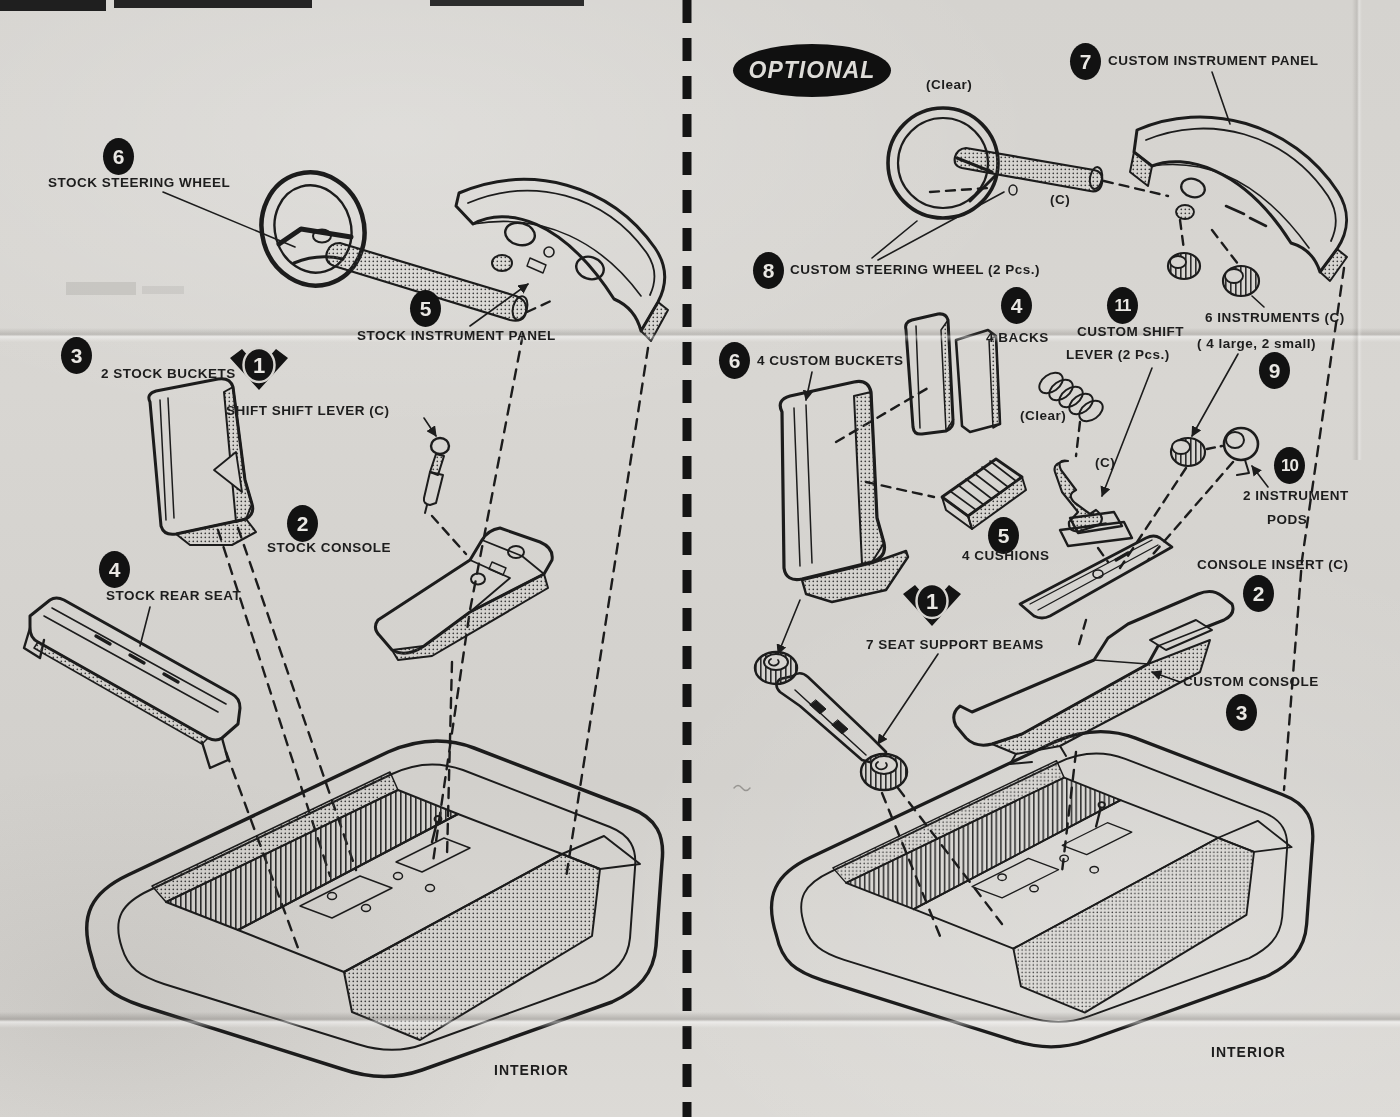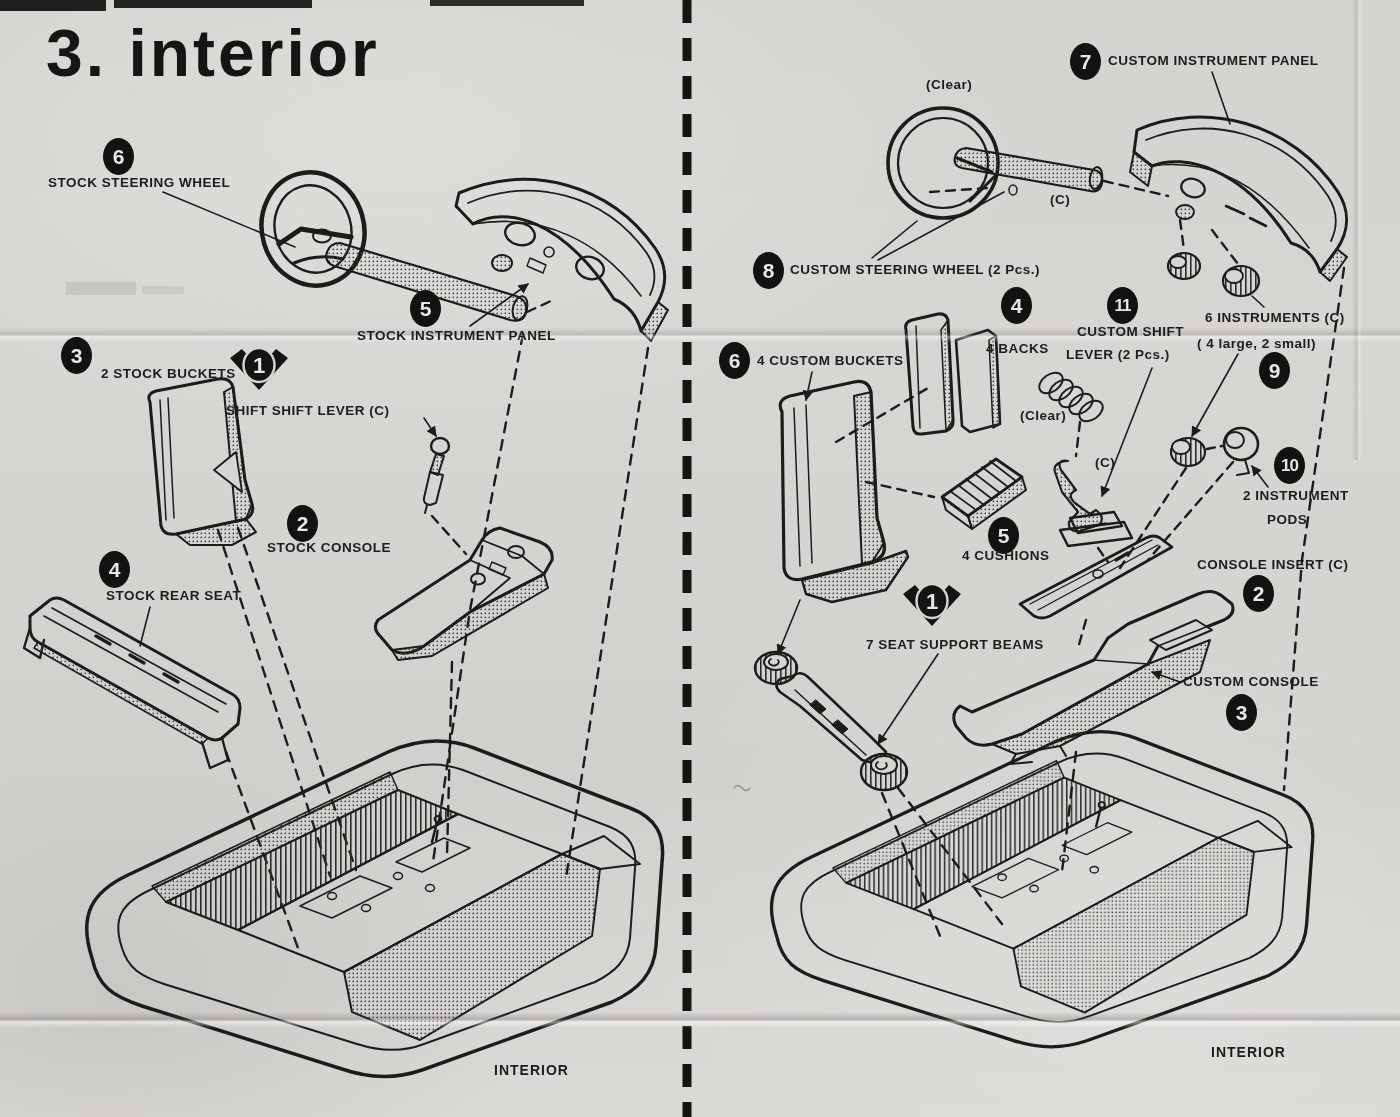--- a/index.html
+++ b/index.html
@@ -271,22 +271,24 @@
       </g>
 
       <path d="M734,788 q4,-5 8,0 q4,5 8,0" stroke="#5b5955" stroke-width="1.4" opacity="0.5"></path>
     </g>
   </svg>
 
   <div class="crease c1"></div>
   <div class="crease c2"></div>
   <div class="crease v1"></div>
 
-  <div class="title">3. interior</div>
-
+
+  <div class="oval optional">
+    <span>OPTIONAL</span>
+  </div>
 
   <div class="badge" style="left:103px;top:138px">
       <span>6</span>
     </div>
   <div class="lbl" style="left:48px;top:175px">STOCK STEERING WHEEL</div>
 
   <div class="badge" style="left:410px;top:290px">
       <span>5</span>
     </div>
   <div class="lbl" style="left:357px;top:328px">STOCK INSTRUMENT PANEL</div>
@@ -326,21 +328,21 @@
 
   <div class="badge" style="left:753px;top:252px">
       <span>8</span>
     </div>
   <div class="lbl" style="left:790px;top:262px">CUSTOM STEERING WHEEL (2 Pcs.)</div>
   <div class="lbl" style="left:1050px;top:192px">(C)</div>
 
   <div class="badge" style="left:1001px;top:287px">
       <span>4</span>
     </div>
-  <div class="lbl" style="left:986px;top:341px">4 BACKS</div>
+  <div class="lbl" style="left:986px;top:330px">4 BACKS</div>
 
   <div class="badge wide" style="left:1107px;top:287px">
       <span>11</span>
     </div>
   <div class="lbl" style="left:1077px;top:324px">CUSTOM SHIFT</div>
   <div class="lbl" style="left:1066px;top:347px">LEVER (2 Pcs.)</div>
   <div class="lbl" style="left:1020px;top:408px">(Clear)</div>
   <div class="lbl" style="left:1095px;top:455px">(C)</div>
 
   <div class="lbl" style="left:1205px;top:310px">6 INSTRUMENTS (C)</div>

